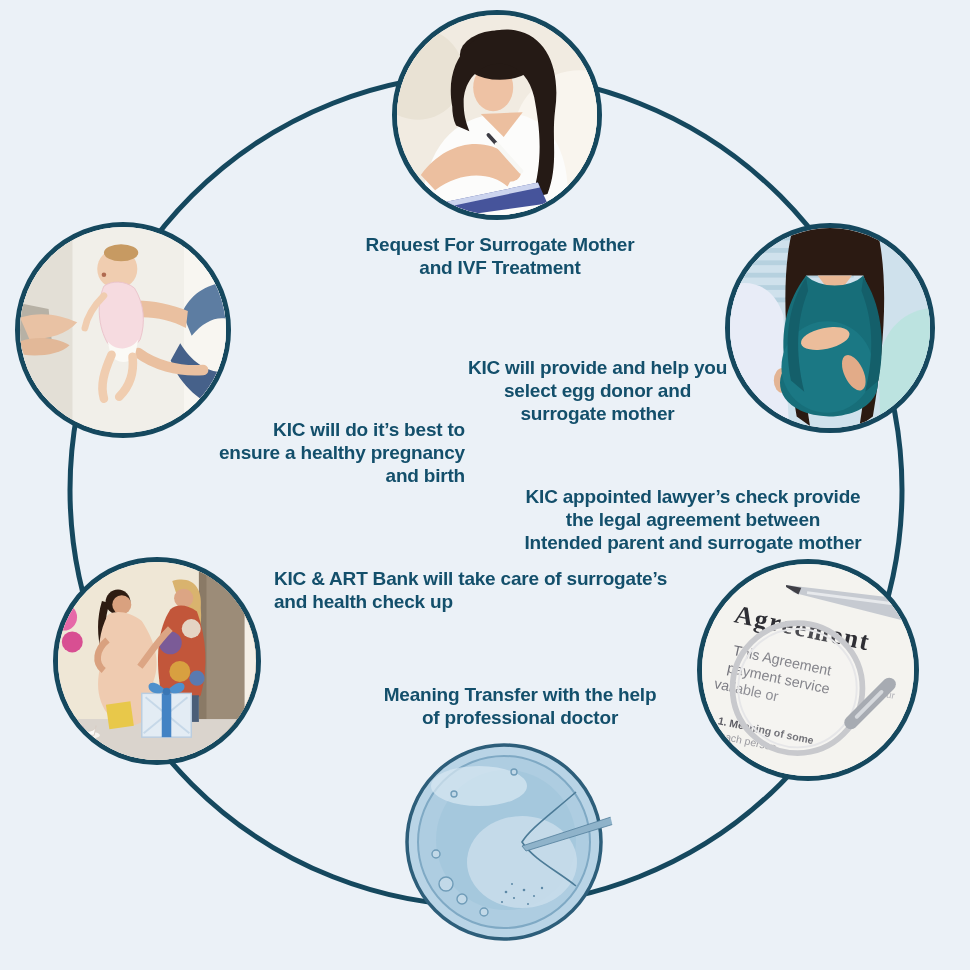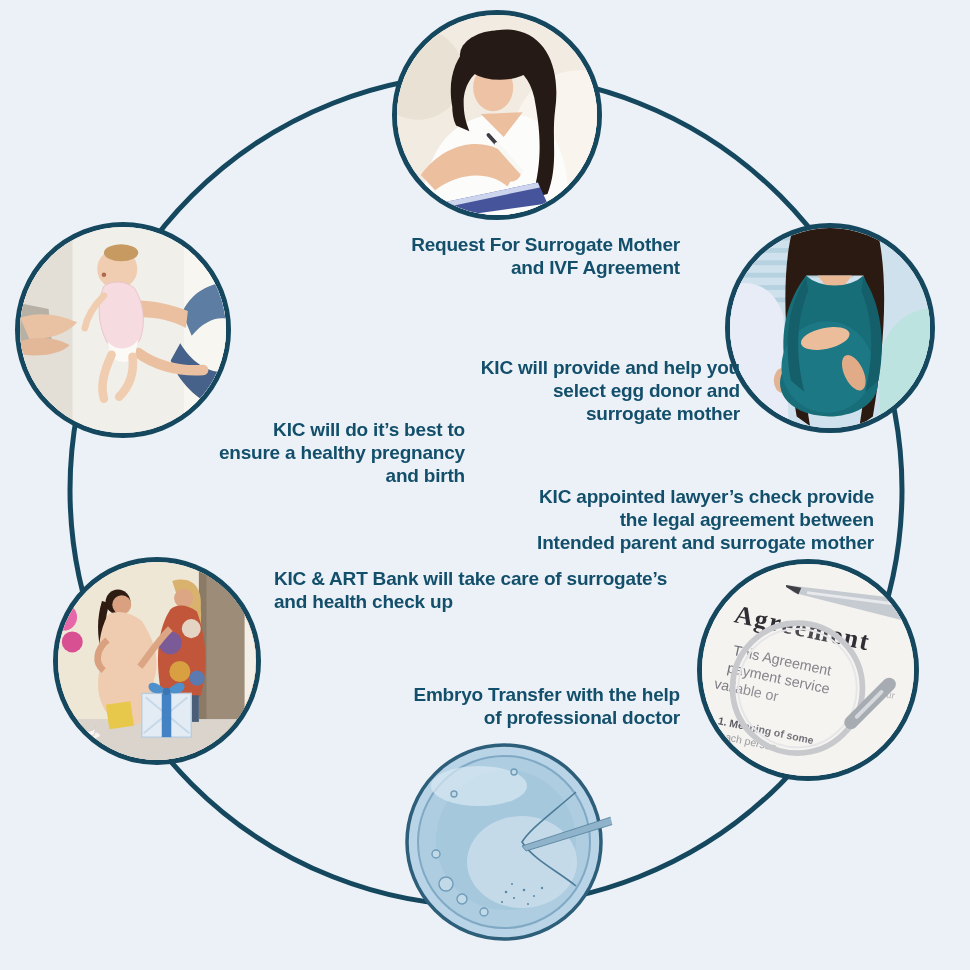--- a/index.html
+++ b/index.html
@@ -19,21 +19,21 @@
     border:5px solid var(--ring);overflow:hidden;box-sizing:border-box;
     background:#fff;
   }
   .photo.borderless{border:none;background:transparent;}
   .photo svg{display:block;width:100%;height:100%;}
   .label{
     position:absolute;z-index:3;color:var(--text);
     font-weight:700;font-size:19px;line-height:23px;letter-spacing:-0.2px;
   }
   .label span{display:block;}
-  .center{text-align:right;}
+  .center{text-align:center;}
   .left{text-align:left;}
 </style>
 </head>
 <body>
 
 <div class="canvas">
 
   <svg class="ring-svg" width="970" height="970" viewBox="0 0 970 970">
     <circle cx="486" cy="490" r="416" fill="none" stroke="#15485e" stroke-width="5"></circle>
   </svg>
@@ -208,37 +208,37 @@
         <path d="M88,72 C76,84 70,96 68,106" stroke="#f0cdb0" stroke-width="7" fill="none" stroke-linecap="round"></path>
         <path d="M92,120 C100,130 116,130 124,118 L120,138 C110,144 100,142 95,134 Z" fill="#fbfaf6"></path>
         <path d="M96,134 C88,152 84,166 88,180" stroke="#f0cdb0" stroke-width="9" fill="none" stroke-linecap="round"></path>
         <path d="M118,136 C120,154 114,168 104,178" stroke="#f0cdb0" stroke-width="9" fill="none" stroke-linecap="round"></path>
       </g>
     </svg>
   </div>
 
   <div class="label center" style="left:320px;top:233px;width:360px;">
     <span>Request For Surrogate Mother</span>
-    <span>and IVF Agreement</span>
+    <span>and IVF Treatment</span>
   </div>
 
   <div class="label center" style="left:455px;top:356px;width:285px;">
     <span>KIC will provide and help you</span>
     <span>select egg donor and</span>
     <span>surrogate mother</span>
   </div>
 
   <div class="label center" style="left:512px;top:485px;width:362px;">
     <span>KIC appointed lawyer’s check provide</span>
     <span>the legal agreement between</span>
     <span>Intended parent and surrogate mother</span>
   </div>
 
   <div class="label center" style="left:360px;top:683px;width:320px;">
-    <span>Embryo Transfer with the help</span>
+    <span>Meaning Transfer with the help</span>
     <span>of professional doctor</span>
   </div>
 
   <div class="label left" style="left:274px;top:567px;width:400px;">
     <span>KIC &amp; ART Bank will take care of surrogate’s</span>
     <span>and health check up</span>
   </div>
 
   <div class="label left" style="left:195px;top:418px;width:270px;text-align:right;">
     <span>KIC will do it’s best to</span>

